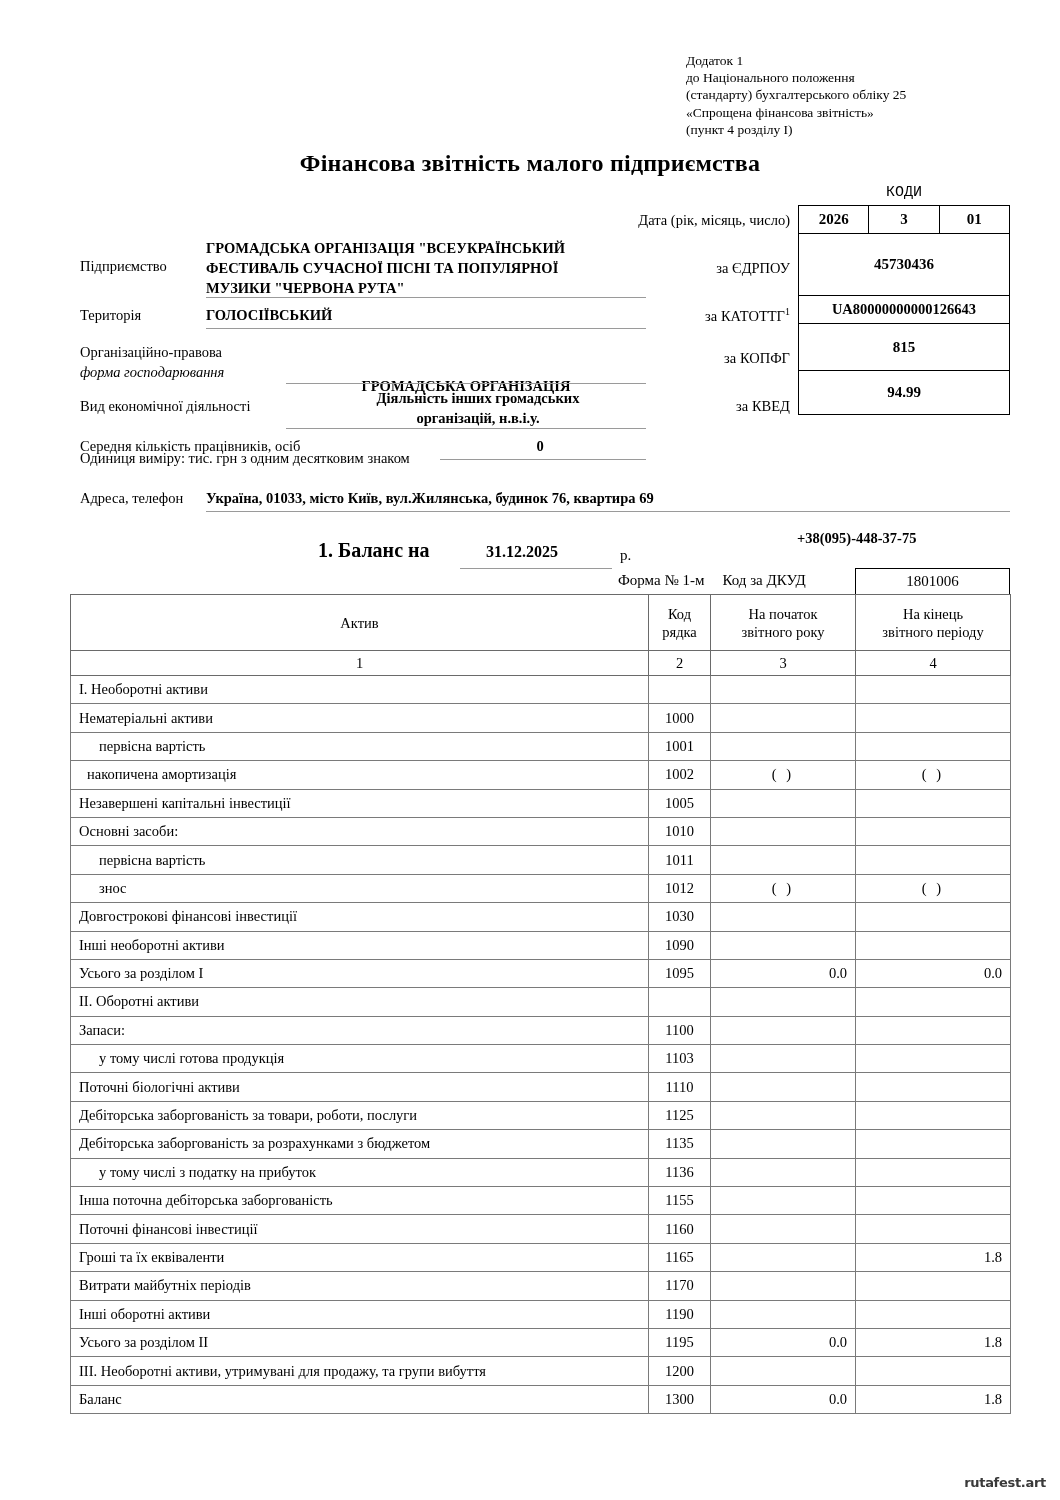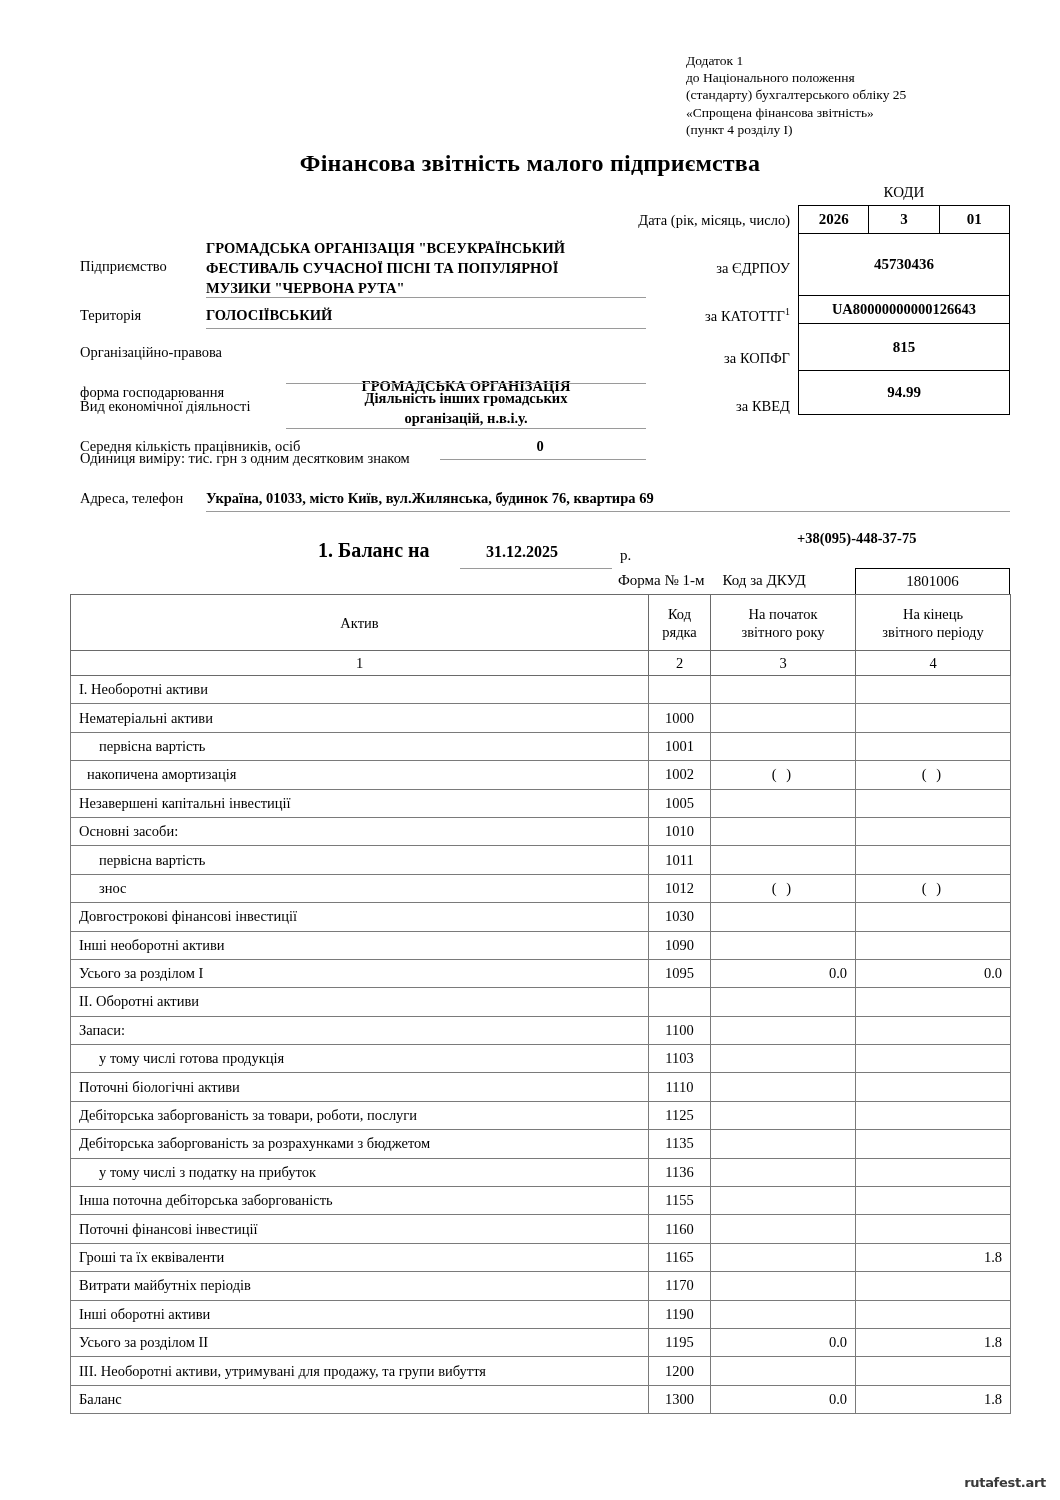--- a/index.html
+++ b/index.html
@@ -36,20 +36,21 @@
     letter-spacing: .2px;
   }
 
   
   .kodi-label {
     position: absolute;
     left: 798px; top: 184px;
     width: 212px;
     text-align: center;
     font-size: 15px;
+    font-family: Liberation Mono, monospace;
   }
 
   
   .codes-box {
     position: absolute;
     left: 798px; top: 205px;
     width: 212px;
     border: 1px solid #000;
     border-bottom: none;
   }
@@ -242,26 +243,26 @@
   <div>ФЕСТИВАЛЬ СУЧАСНОЇ ПІСНІ ТА ПОПУЛЯРНОЇ</div>
   <div>МУЗИКИ "ЧЕРВОНА РУТА"</div>
 </div>
 <div class="ident-rule" style="left:206px; top:297px; width:440px;"></div>
 
 <div class="ident-label" style="left:80px; top:307px;">Територія</div>
 <div class="ident-value" style="left:206px; top:305px;">ГОЛОСІЇВСЬКИЙ</div>
 <div class="ident-rule" style="left:206px; top:328px; width:440px;"></div>
 
 <div class="ident-label" style="left:80px; top:344px;">Організаційно-правова</div>
-<div class="ident-label" style="left:80px; top:384px;">форма господарювання</div>
+<div class="ident-label" style="left:80px; top:364px;font-style:italic;">форма господарювання</div>
 <div class="ident-value" style="left:286px; top:360px; width:360px; text-align:center;margin-top:16px;">ГРОМАДСЬКА ОРГАНІЗАЦІЯ</div>
 <div class="ident-rule" style="left:286px; top:383px; width:360px;"></div>
 
 <div class="ident-label" style="left:80px; top:398px;">Вид економічної діяльності</div>
-<div class="ident-value" style="left:286px; top:388px; width:360px; text-align:center;">
+<div class="ident-value" style="left:298px; top:388px; width:360px; text-align:center;">
   <div>Діяльність інших громадських</div>
   <div>організацій, н.в.і.у.</div>
 </div>
 <div class="ident-rule" style="left:286px; top:428px; width:360px;"></div>
 
 <div class="ident-label" style="left:80px; top:438px;">Середня кількість працівників, осіб</div>
 <div class="ident-value" style="left:440px; top:436px; width:200px; text-align:center;">0</div>
 <div class="ident-rule" style="left:440px; top:459px; width:206px;"></div>
 
 <div class="ident-label" style="left:80px; top:450px;">Одиниця виміру: тис. грн з одним десятковим знаком</div>

